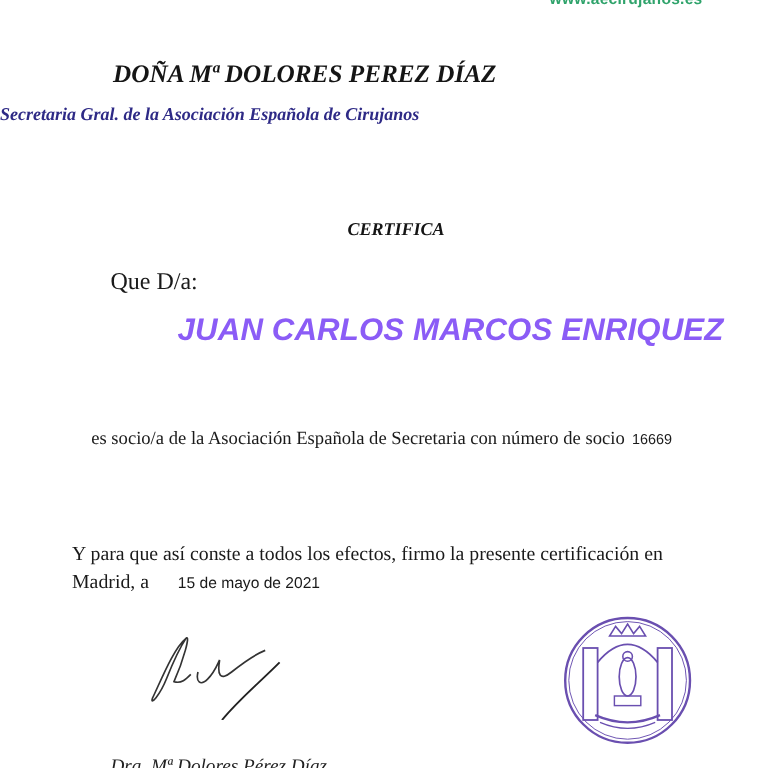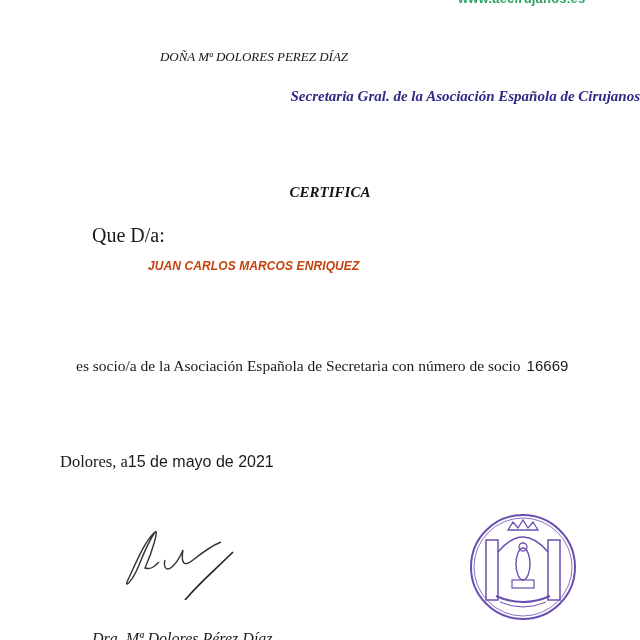--- a/index.html
+++ b/index.html
@@ -1,27 +1,27 @@
 <!DOCTYPE html>
 <html><head>
 <meta charset="utf-8">
 <style>
   html, body { margin:0; padding:0; }
   body { width:640px; height:640px; background:#ffffff; position:relative; overflow:hidden; font-family:"Liberation Serif", serif; color:#1a1a1a; }
   .abs { position:absolute; }
   .weblink { top:-9px; left:458px; font-family:"Liberation Sans", sans-serif; font-weight:bold; font-size:13px; color:#2fa36b; letter-spacing:0.2px; }
-  .title { top:49px; left:0; width:508px; text-align:center; font-style:italic; font-weight:normal; font-size:13px; color:#151515; }
-  .subtitle { top:88px; left:0; width:640px; text-align:right; font-style:italic; font-weight:bold; font-size:15px; color:#2e2a86; }
+  .title { top:49px; left:0; width:508px; text-align:center; font-style:italic; font-weight:bold; font-size:21px; color:#151515; }
+  .subtitle { top:88px; left:0; width:640px; text-align:left; font-style:italic; font-weight:bold; font-size:15px; color:#2e2a86; }
   .certifica { top:184px; left:0; width:660px; text-align:center; font-style:italic; font-weight:bold; font-size:15px; color:#151515; }
   .que { top:224px; left:92px; font-size:20px; }
-  .name { top:259px; left:148px; font-family:"Liberation Sans", sans-serif; font-style:italic; font-weight:bold; font-size:12px; color:#c2410c; letter-spacing:0.1px; }
+  .name { top:259px; left:148px; font-family:"Liberation Sans", sans-serif; font-style:italic; font-weight:bold; font-size:26px; color:#8b5cf6; letter-spacing:0.1px; }
   .socio { top:357px; left:76px; font-size:15.5px; }
-  .socio .num { font-family:"Liberation Sans", sans-serif; font-size:15px; margin-left:6px; }
+  .socio .num { font-family:"Liberation Sans", sans-serif; font-size:12px; margin-left:6px; }
   .para { top:450px; left:60px; width:520px; font-size:16.5px; line-height:23px; }
-  .para .date { font-family:"Liberation Sans", sans-serif; font-size:16px; margin-left:0; }
+  .para .date { font-family:"Liberation Sans", sans-serif; font-size:13px; margin-left:24px; }
   .sig { top:520px; left:115px; }
   .seal { top:512px; left:468px; }
   .signame { top:630px; left:92px; font-style:italic; font-size:16px; color:#222; }
 </style>
 </head>
 <body>
 
 <div class="abs weblink">www.aecirujanos.es</div>
 
 <div class="abs title">DOÑA Mª DOLORES PEREZ DÍAZ</div>
@@ -31,21 +31,22 @@
 
 <div class="abs que">Que D/a:</div>
 
 <div class="abs name">JUAN CARLOS MARCOS ENRIQUEZ</div>
 
 <div class="abs socio">
   <span>es socio/a de la Asociación Española de Secretaria con número de socio</span><span class="num">16669</span>
 </div>
 
 <div class="abs para">
-  <div><span>Dolores, a</span><span class="date">15 de mayo de 2021</span></div>
+  <div>Y para que así conste a todos los efectos, firmo la presente certificación en</div>
+  <div><span>Madrid, a</span><span class="date">15 de mayo de 2021</span></div>
 </div>
 
 <div class="abs sig">
   <svg width="120" height="80" viewBox="0 0 120 80">
     <path d="M40 12 C30 20, 20 45, 12 62 C10 68, 18 60, 24 45 C30 30, 36 18, 40 12 C44 8, 38 30, 30 48 C36 50, 40 46, 44 42" fill="none" stroke="#333" stroke-width="1.4"></path>
     <path d="M50 40 C48 48, 52 52, 58 46 C64 40, 66 34, 68 30 C66 42, 68 48, 78 40 C88 32, 96 26, 106 22" fill="none" stroke="#333" stroke-width="1.4"></path>
     <path d="M118 32 C100 50, 85 62, 70 80" fill="none" stroke="#222" stroke-width="1.6"></path>
   </svg>
 </div>
 

